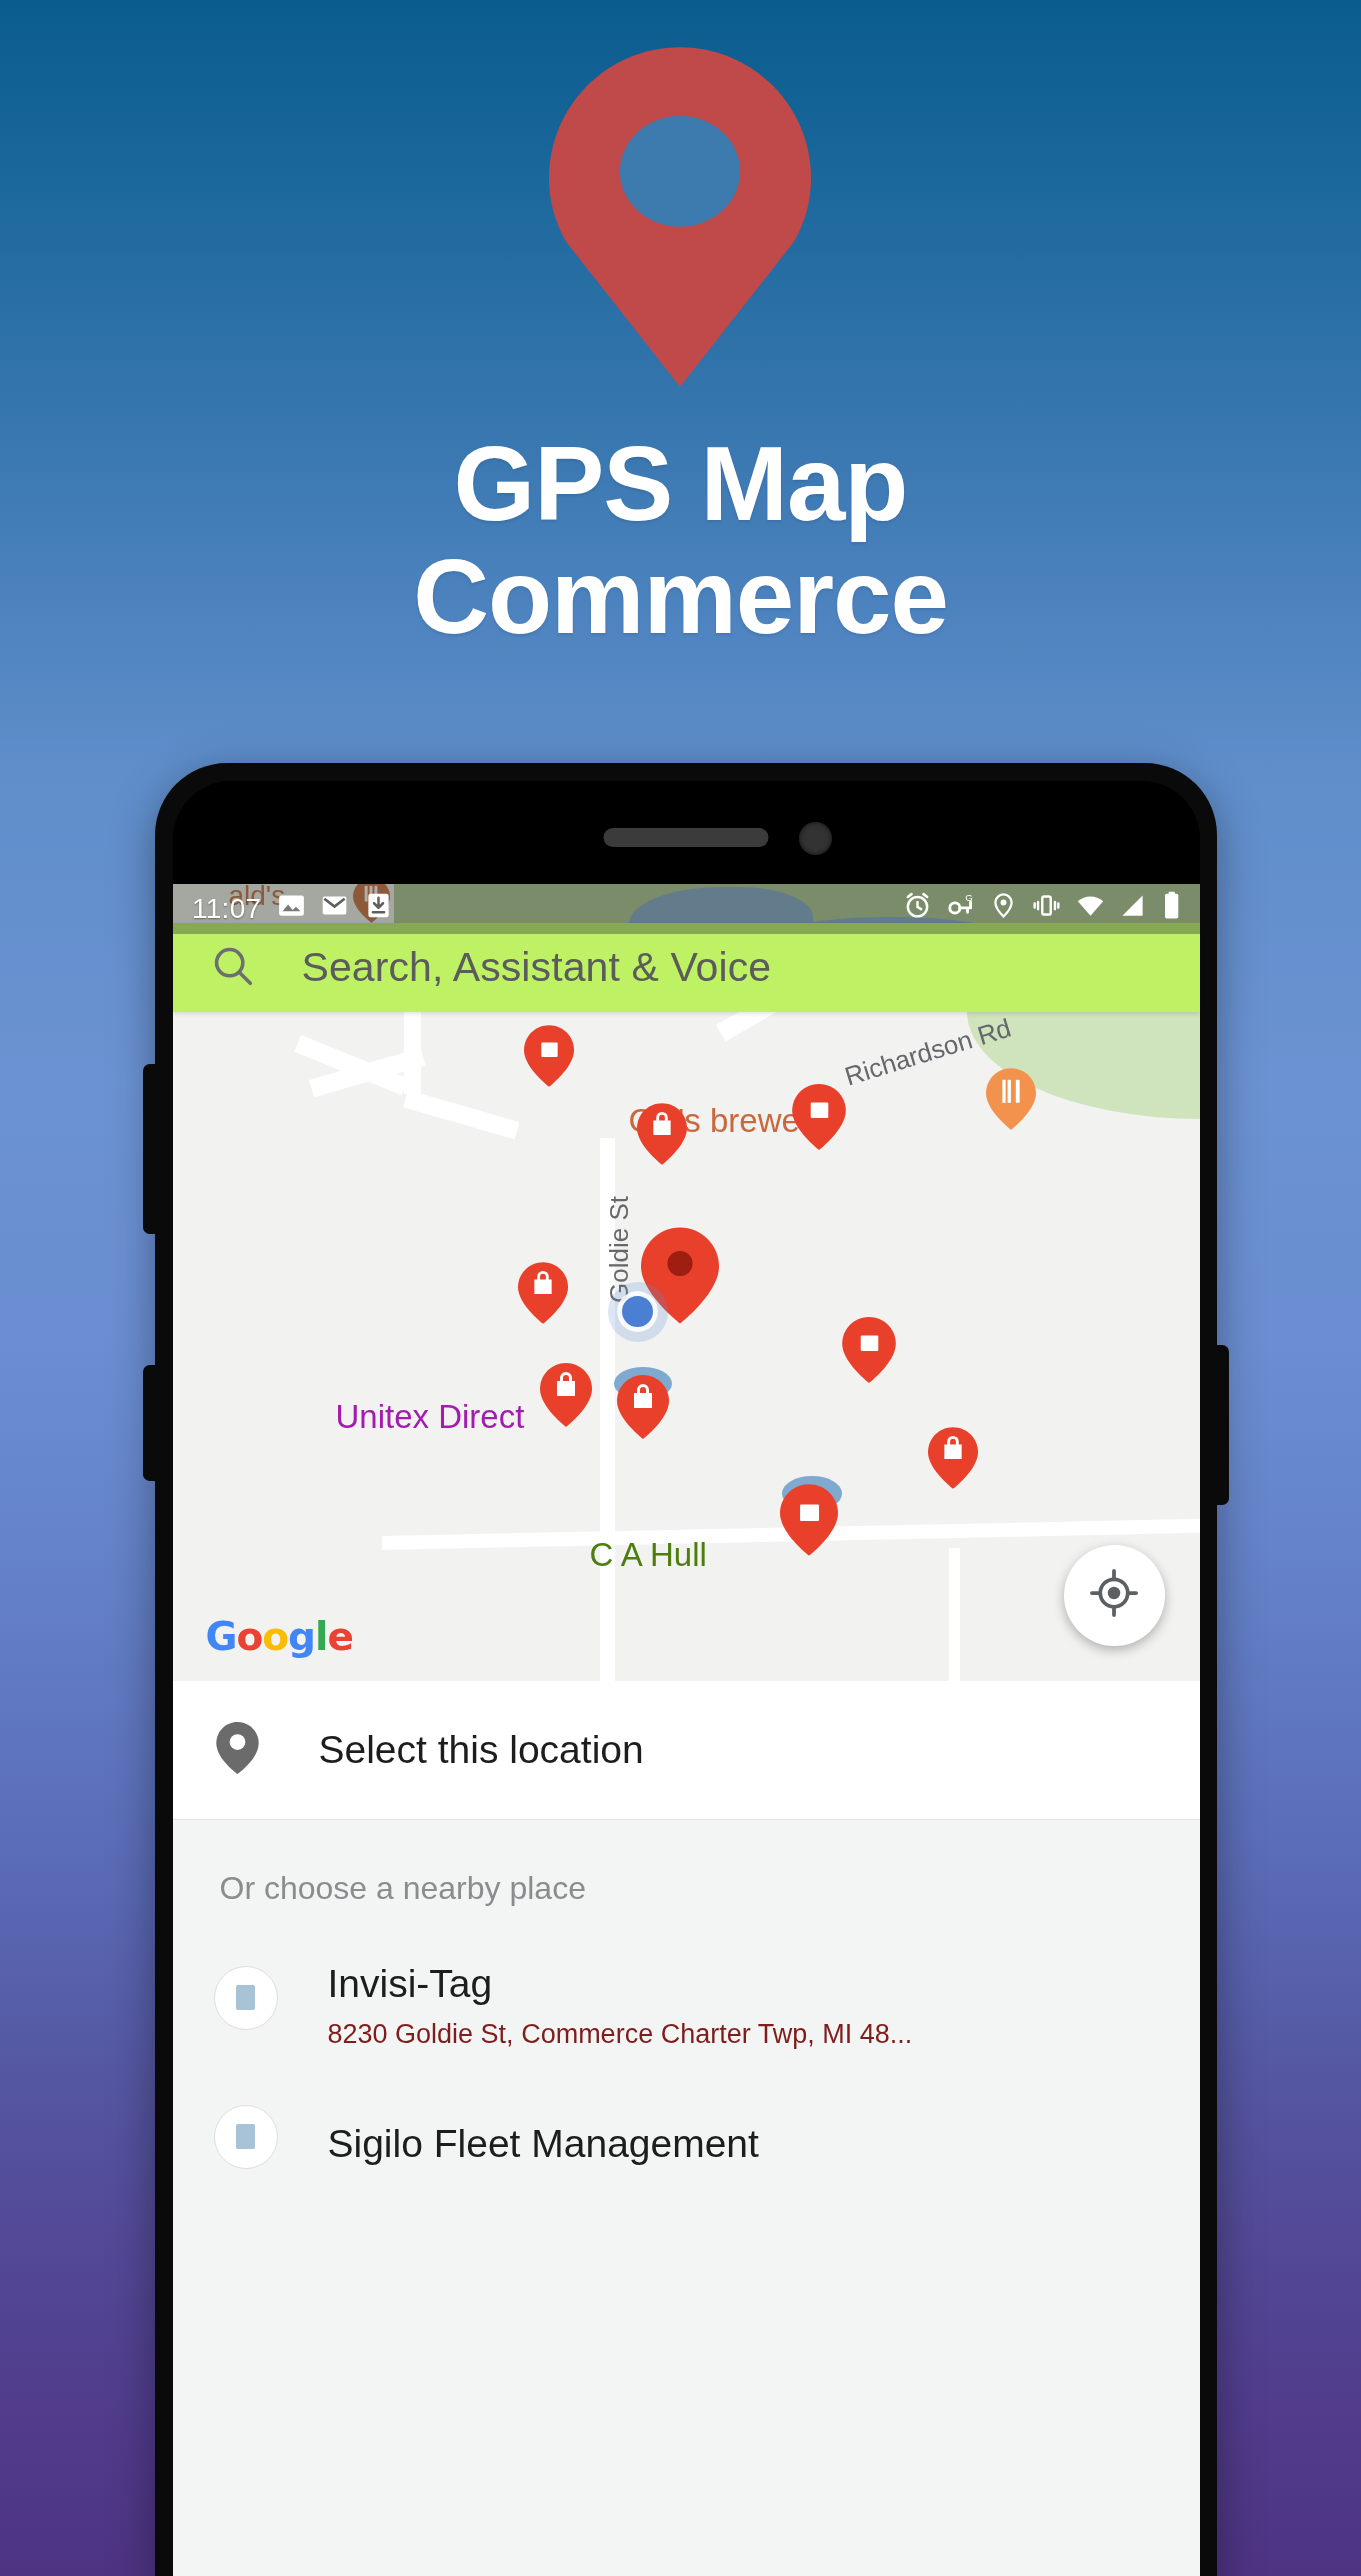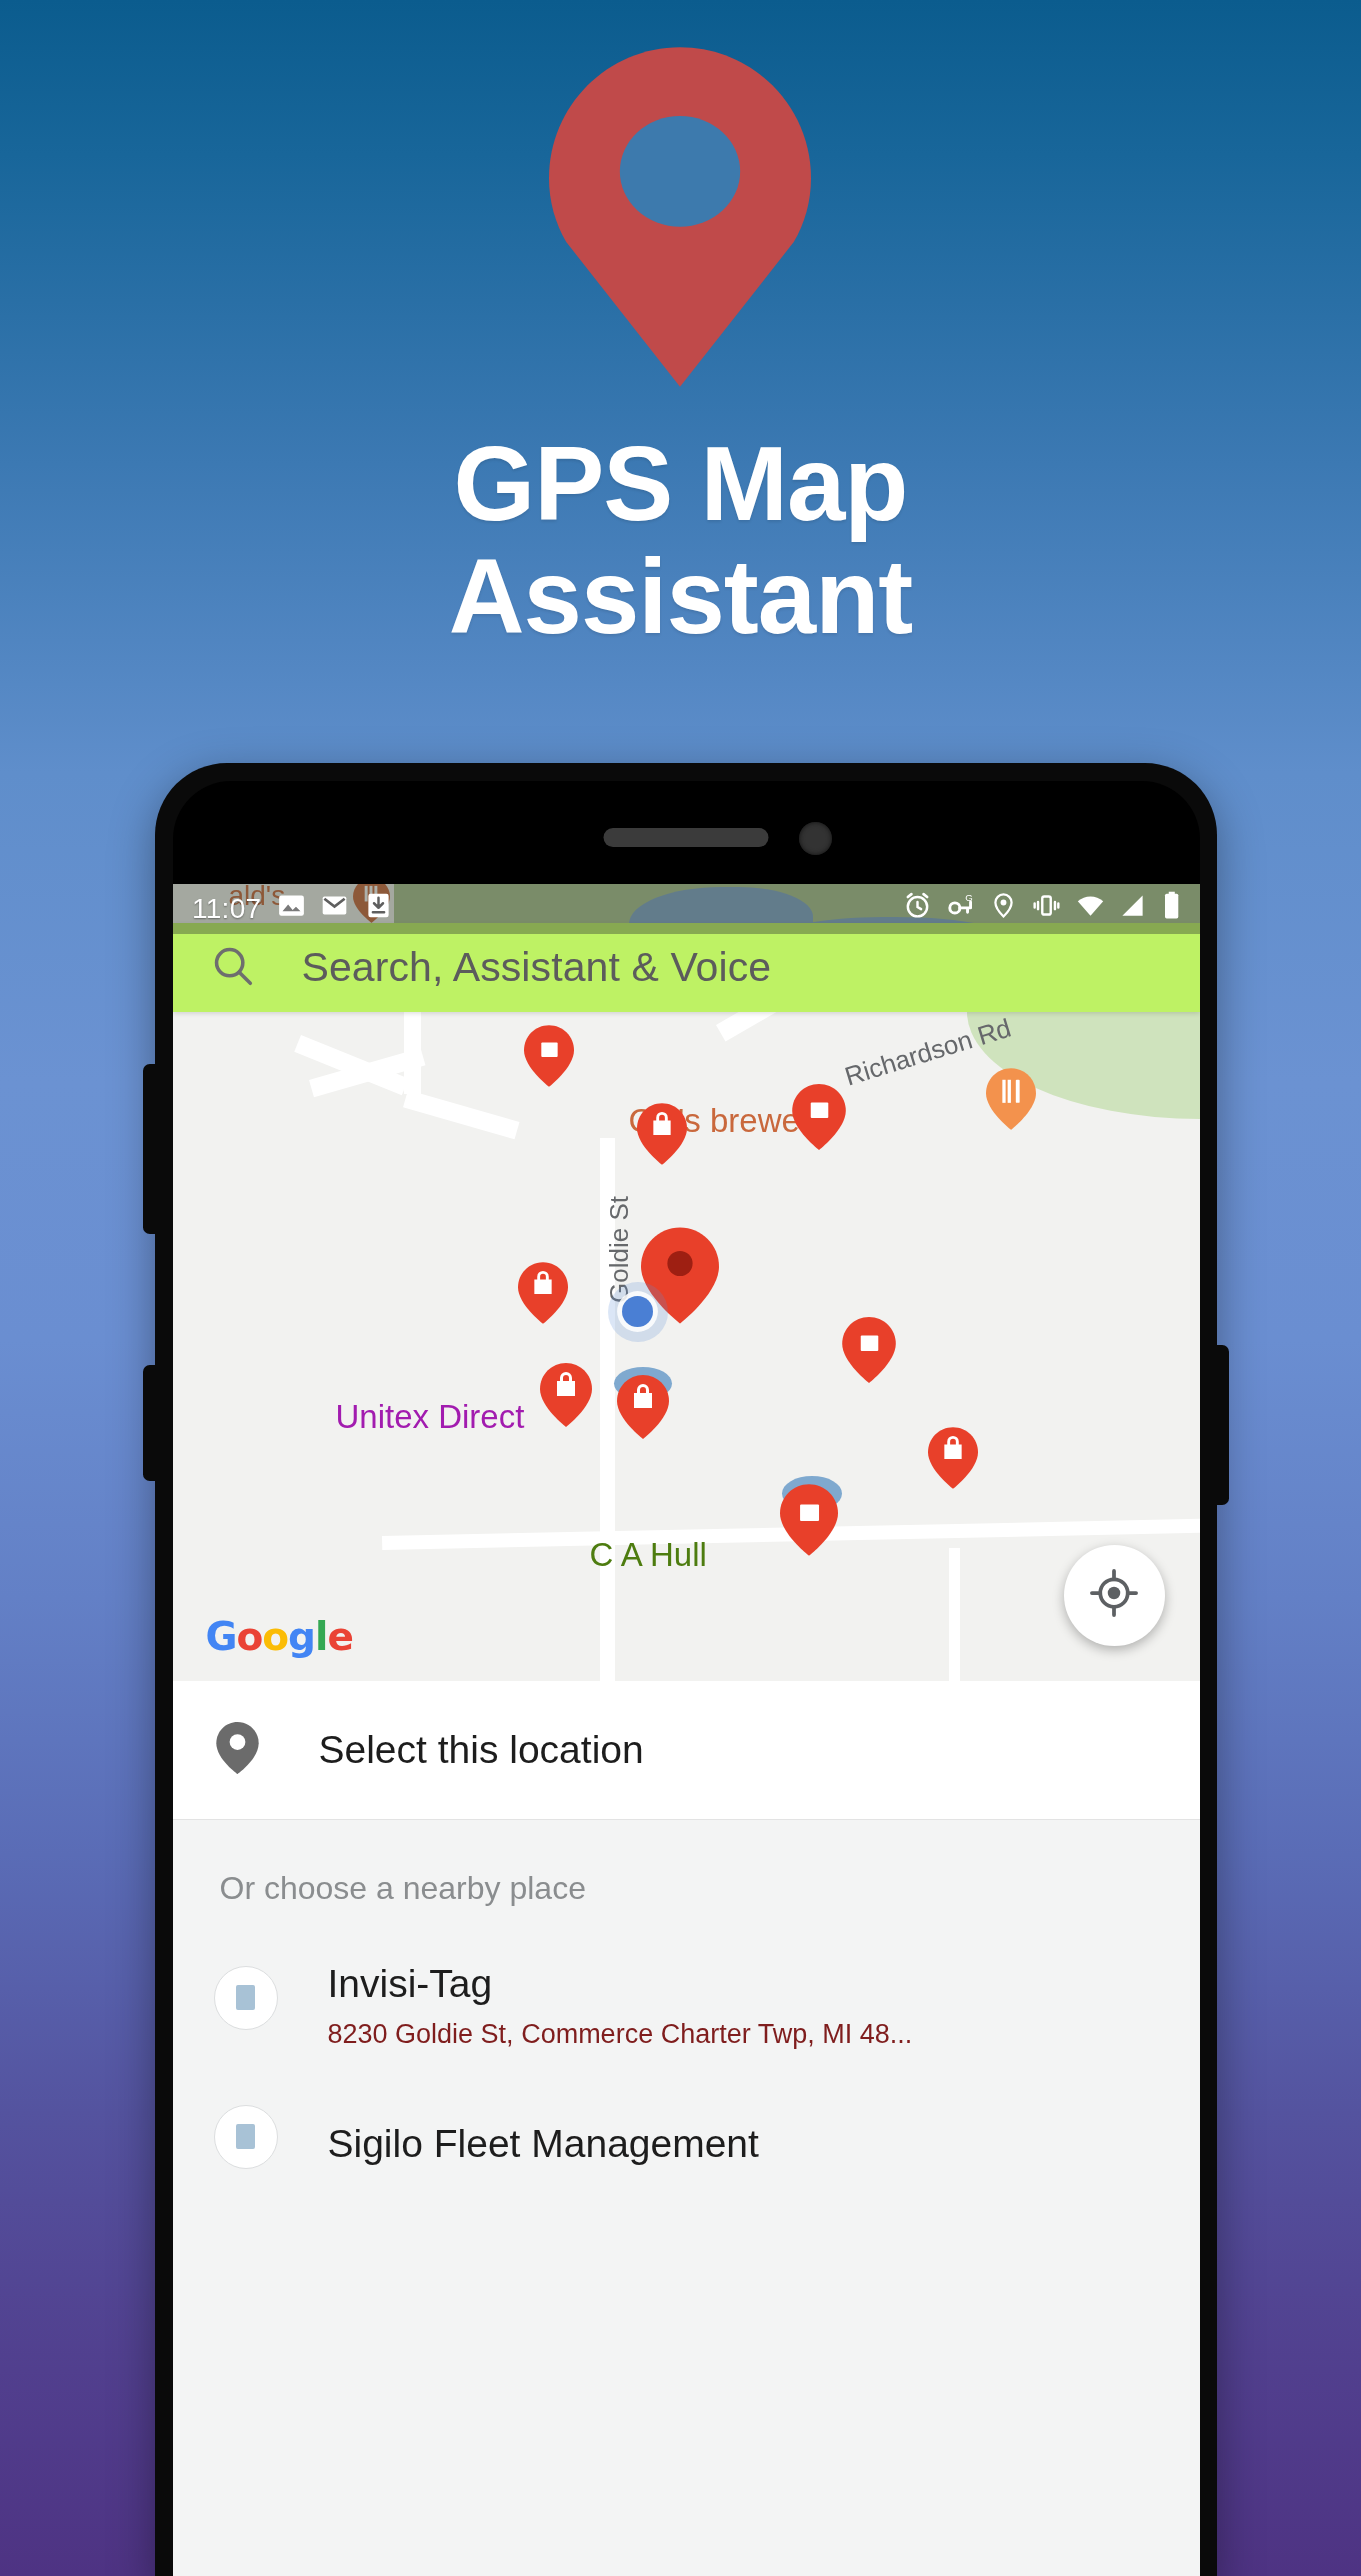--- a/index.html
+++ b/index.html
@@ -184,21 +184,21 @@
 
   <div class="pin-logo">
     <svg viewBox="0 0 270 350" width="262" height="340">
       <path d="M135 0C60.4 0 0 60.4 0 135c0 24 6.5 46.5 17.8 65.8L135 350l117.2-149.2C263.5 181.5 270 159 270 135 270 60.4 209.6 0 135 0z" fill="#c04a4a"></path>
       <ellipse cx="135" cy="128" rx="62" ry="57" fill="#3d7aad"></ellipse>
     </svg>
   </div>
 
   <div class="hero-title">
     <div>GPS Map</div>
-    <div>Assistant</div>
+    <div>Commerce</div>
   </div>
 </div>
 
 <div class="phone">
   <div class="side-btn left-a"></div>
   <div class="side-btn left-b"></div>
   <div class="side-btn right-a"></div>
 
   <div class="phone-inner">
     <div class="bezel-speaker"></div>

